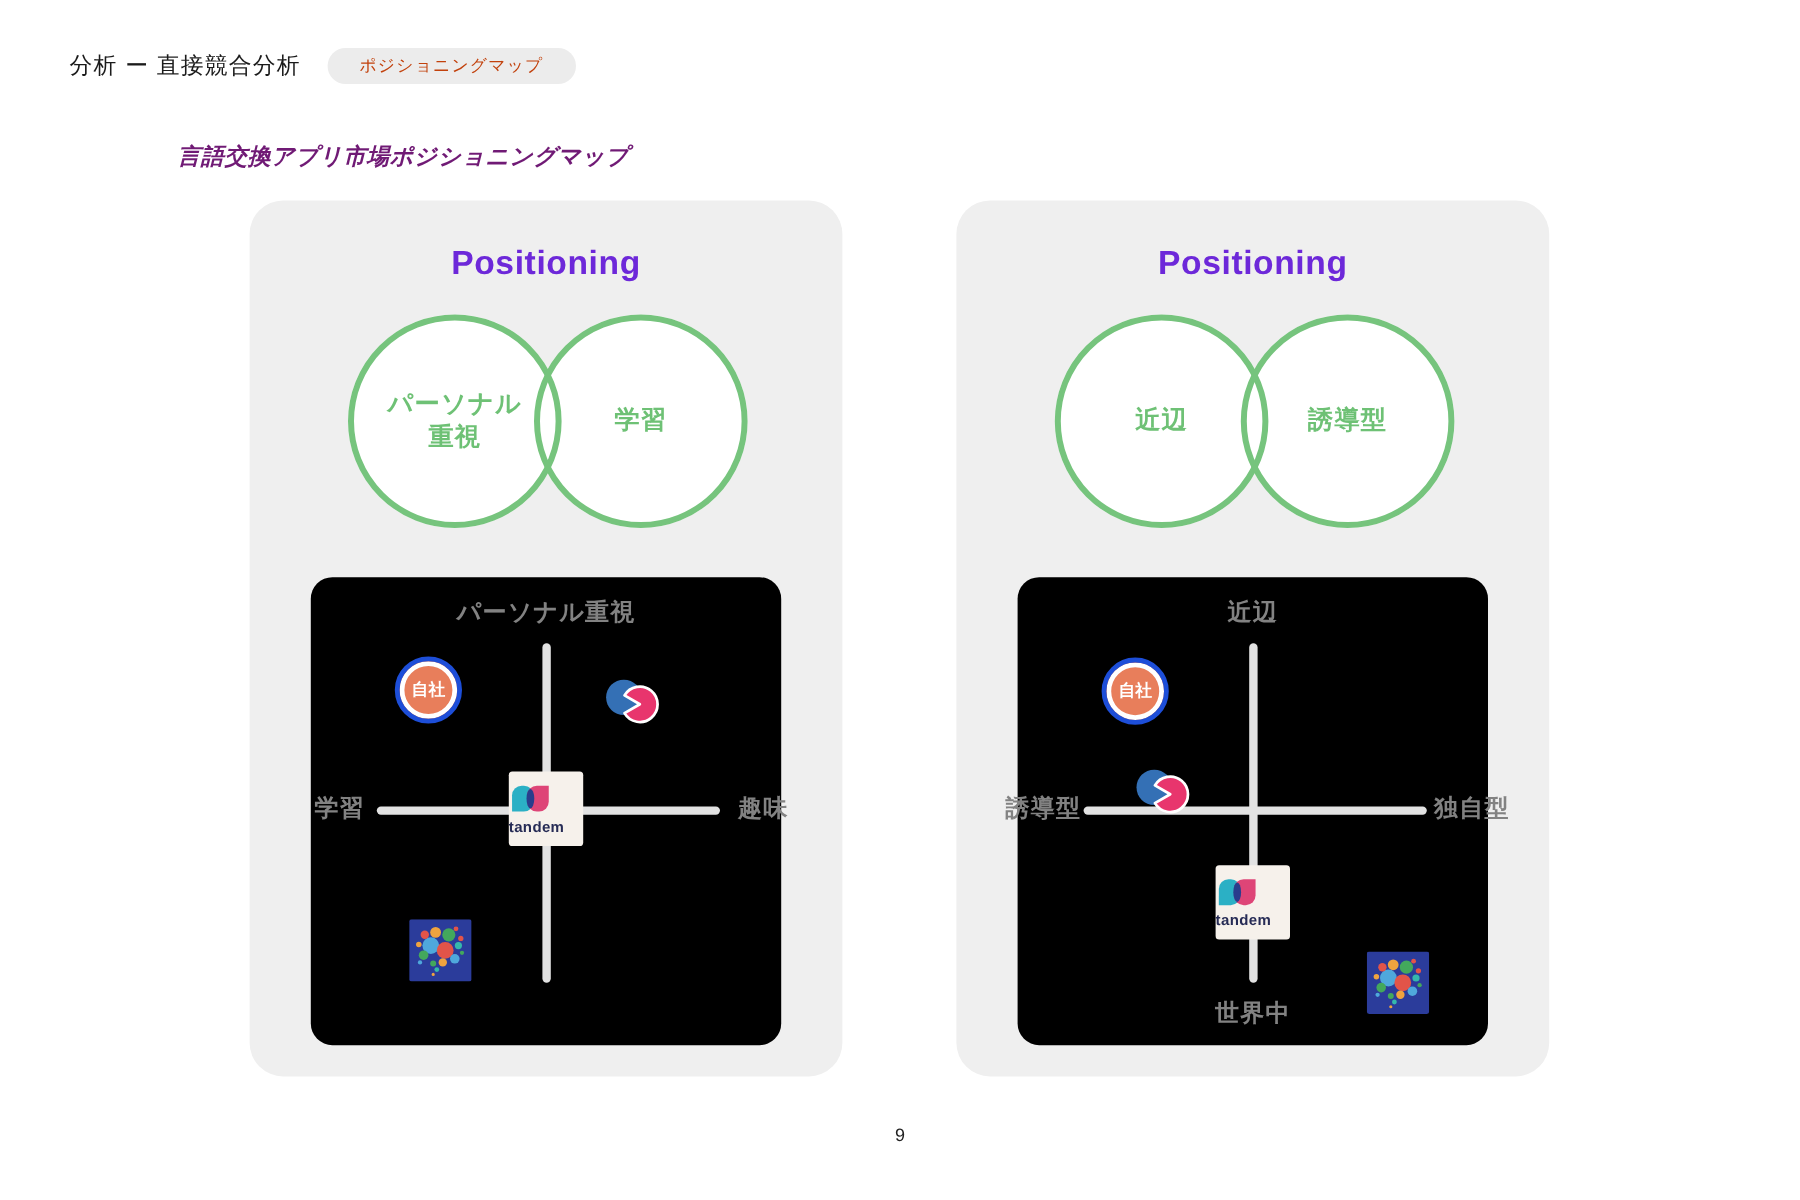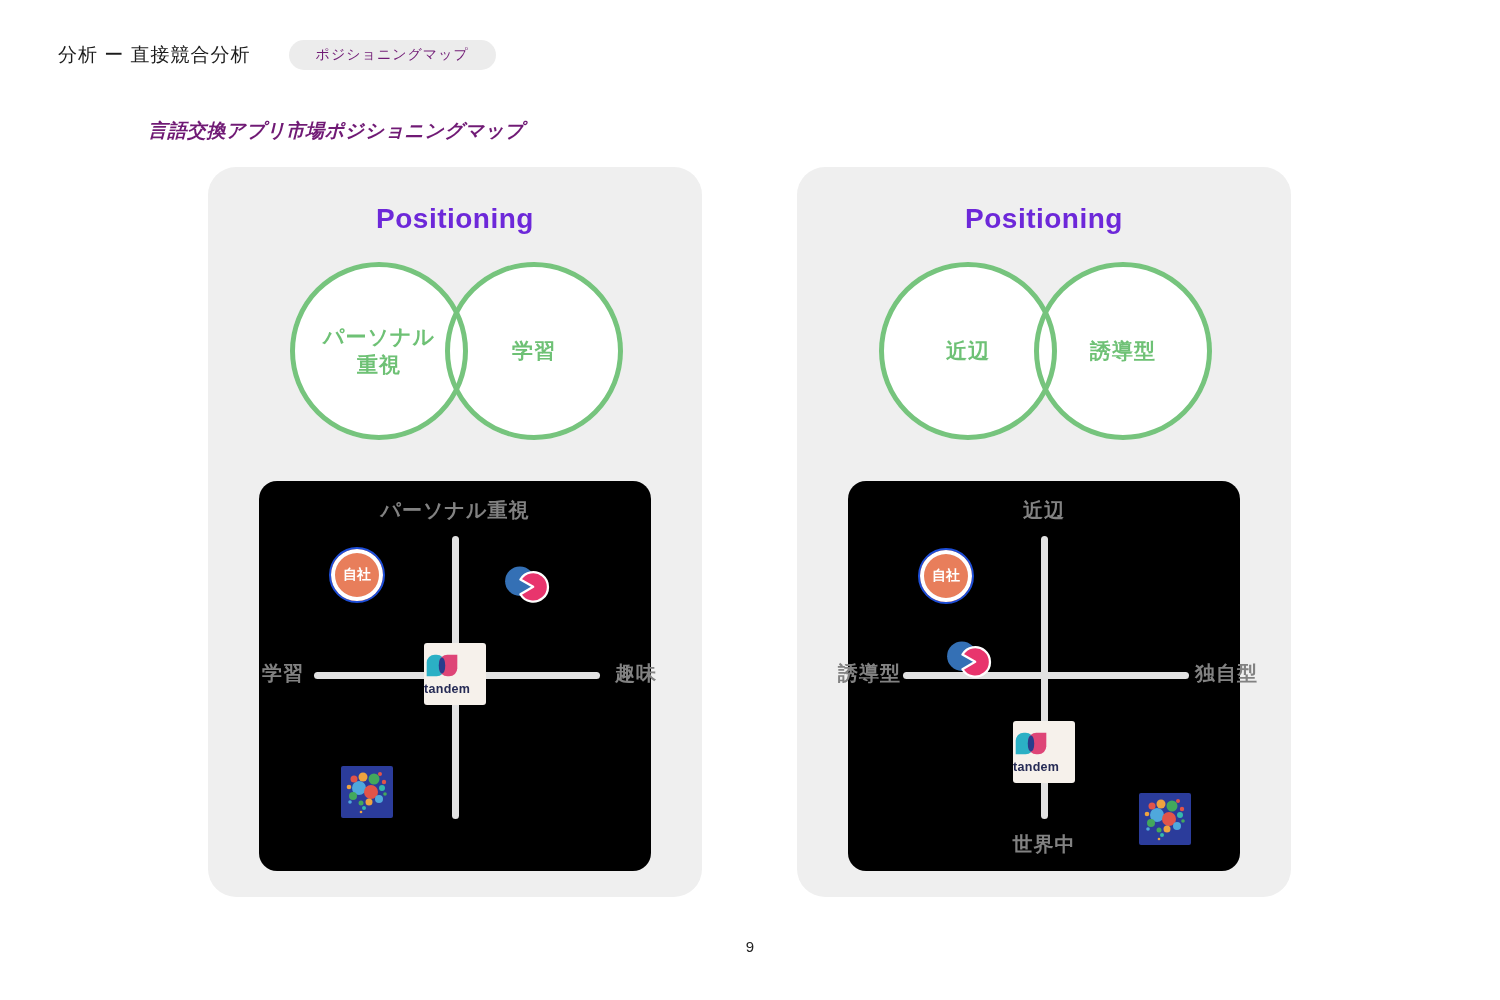--- a/index.html
+++ b/index.html
@@ -1,24 +1,24 @@
 <!DOCTYPE html>
 <html><head>
 <meta charset="utf-8">
 <style>
   * { margin:0; padding:0; box-sizing:border-box; }
   html,body { width:1500px; height:1000px; background:#ffffff;
     font-family:"Liberation Sans","DejaVu Sans",sans-serif; }
   .stage { position:relative; width:1500px; height:1000px; overflow:hidden; }
 
   
-  .header { position:absolute; left:58px; top:40px; display:flex; align-items:center; gap:38px; }
+  .header { position:absolute; left:58px; top:40px; display:flex; align-items:center; gap:22px; }
   .header-title { font-size:19px; font-weight:500; color:#1b1b1b; letter-spacing:1px; }
   .header-badge { background:#ececec; border-radius:16px; padding:6px 27px;
-    font-size:14px; font-weight:500; color:#701a75; letter-spacing:1px; }
+    font-size:14px; font-weight:500; color:#c2410c; letter-spacing:1px; }
   .subtitle { position:absolute; left:148px; top:118px; font-size:19px; font-weight:700;
     color:#701a75; letter-spacing:0.5px;font-style:italic; }
 
   
   .panel { position:absolute; top:167px; width:494px; height:730px;
     background:#efefef; border-radius:28px; }
   .panel.p0 { left:208px; }
   .panel.p1 { left:797px; }
   .pos-title { text-align:center; margin-top:36px; font-size:28px; font-weight:700;
     color:#6d28d9; letter-spacing:0.5px; }
@@ -45,21 +45,21 @@
   .p1 .axis-left { left:-10px; }
   .p1 .axis-right { right:-18px;margin-left:36px; }
   .v-line { position:absolute; left:192.5px; top:55px; width:7px; height:283px;
     background:#e2e2e2; border-radius:4px; }
   .h-line { position:absolute; left:55px; top:190.5px; width:286px; height:7px;
     background:#e2e2e2; border-radius:4px; }
 
   
   .marker { position:absolute; }
   .own-marker { width:56px; height:56px; border-radius:50%; background:#e87e5b;
-    border:2px solid #1d4ed8; box-shadow:inset 0 0 0 4px #ffffff;
+    border:4px solid #1d4ed8; box-shadow:inset 0 0 0 4px #ffffff;
     display:flex; align-items:center; justify-content:center;
     color:#ffffff; font-size:14px; font-weight:700; z-index:3; }
   .tandem-card { width:62px; height:62px; background:#f6f1eb; border-radius:3px;
     display:flex; flex-direction:column; justify-content:center;
     gap:3px; z-index:2; }
   .tandem-word { font-size:12.5px; font-weight:700; color:#262b55; letter-spacing:0.3px; }
   .logo-svg { display:block; z-index:3; position:relative; }
 
   
   .p0 .m-own      { left:70px;  top:66px; }

